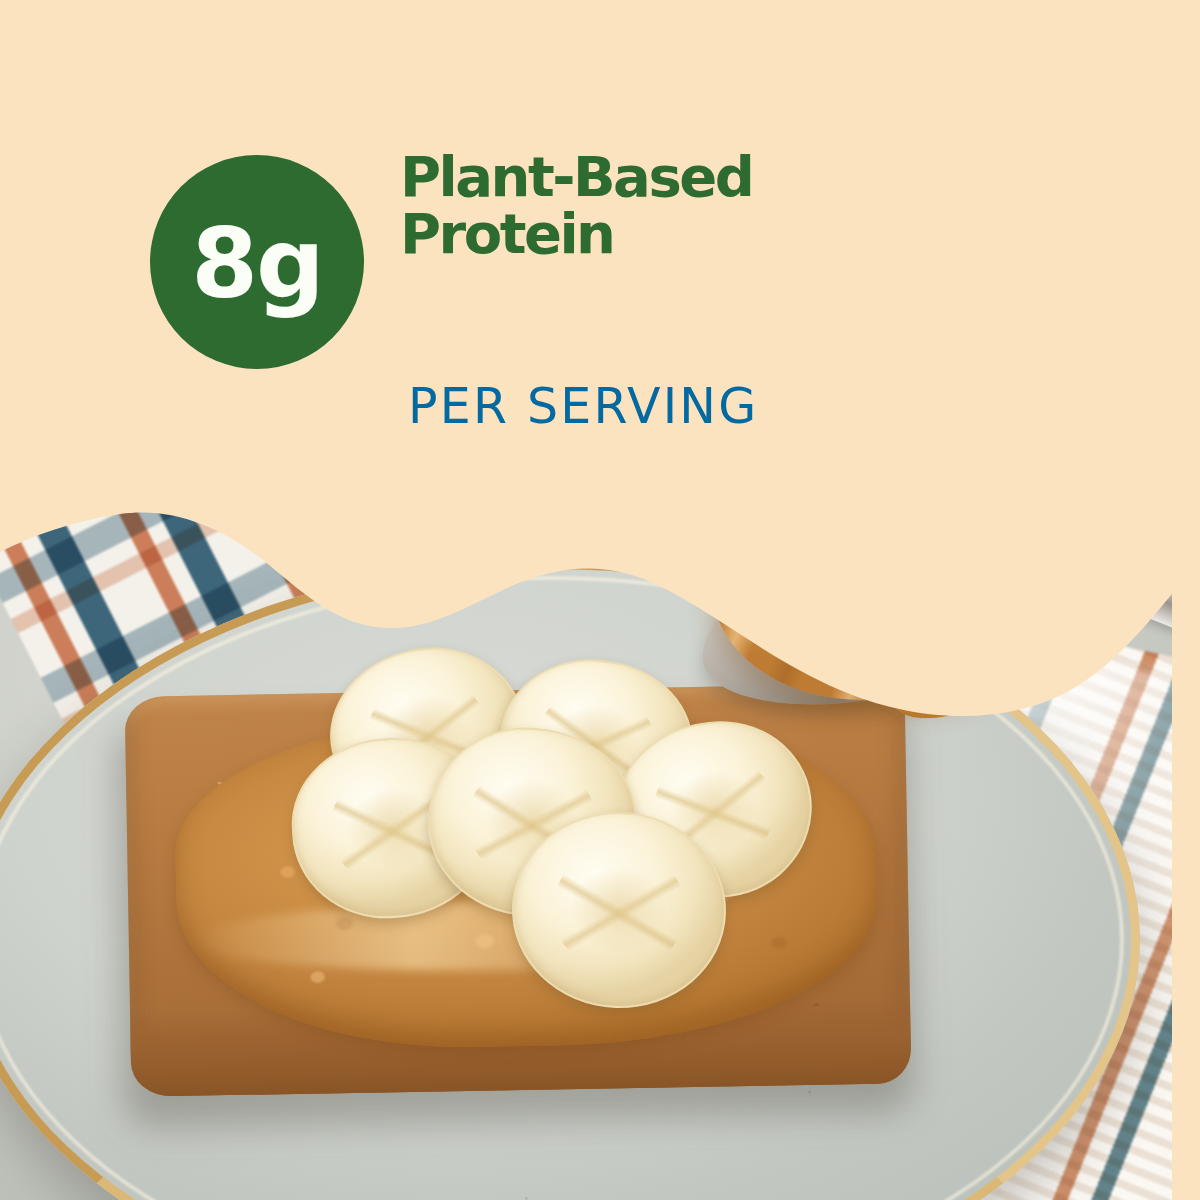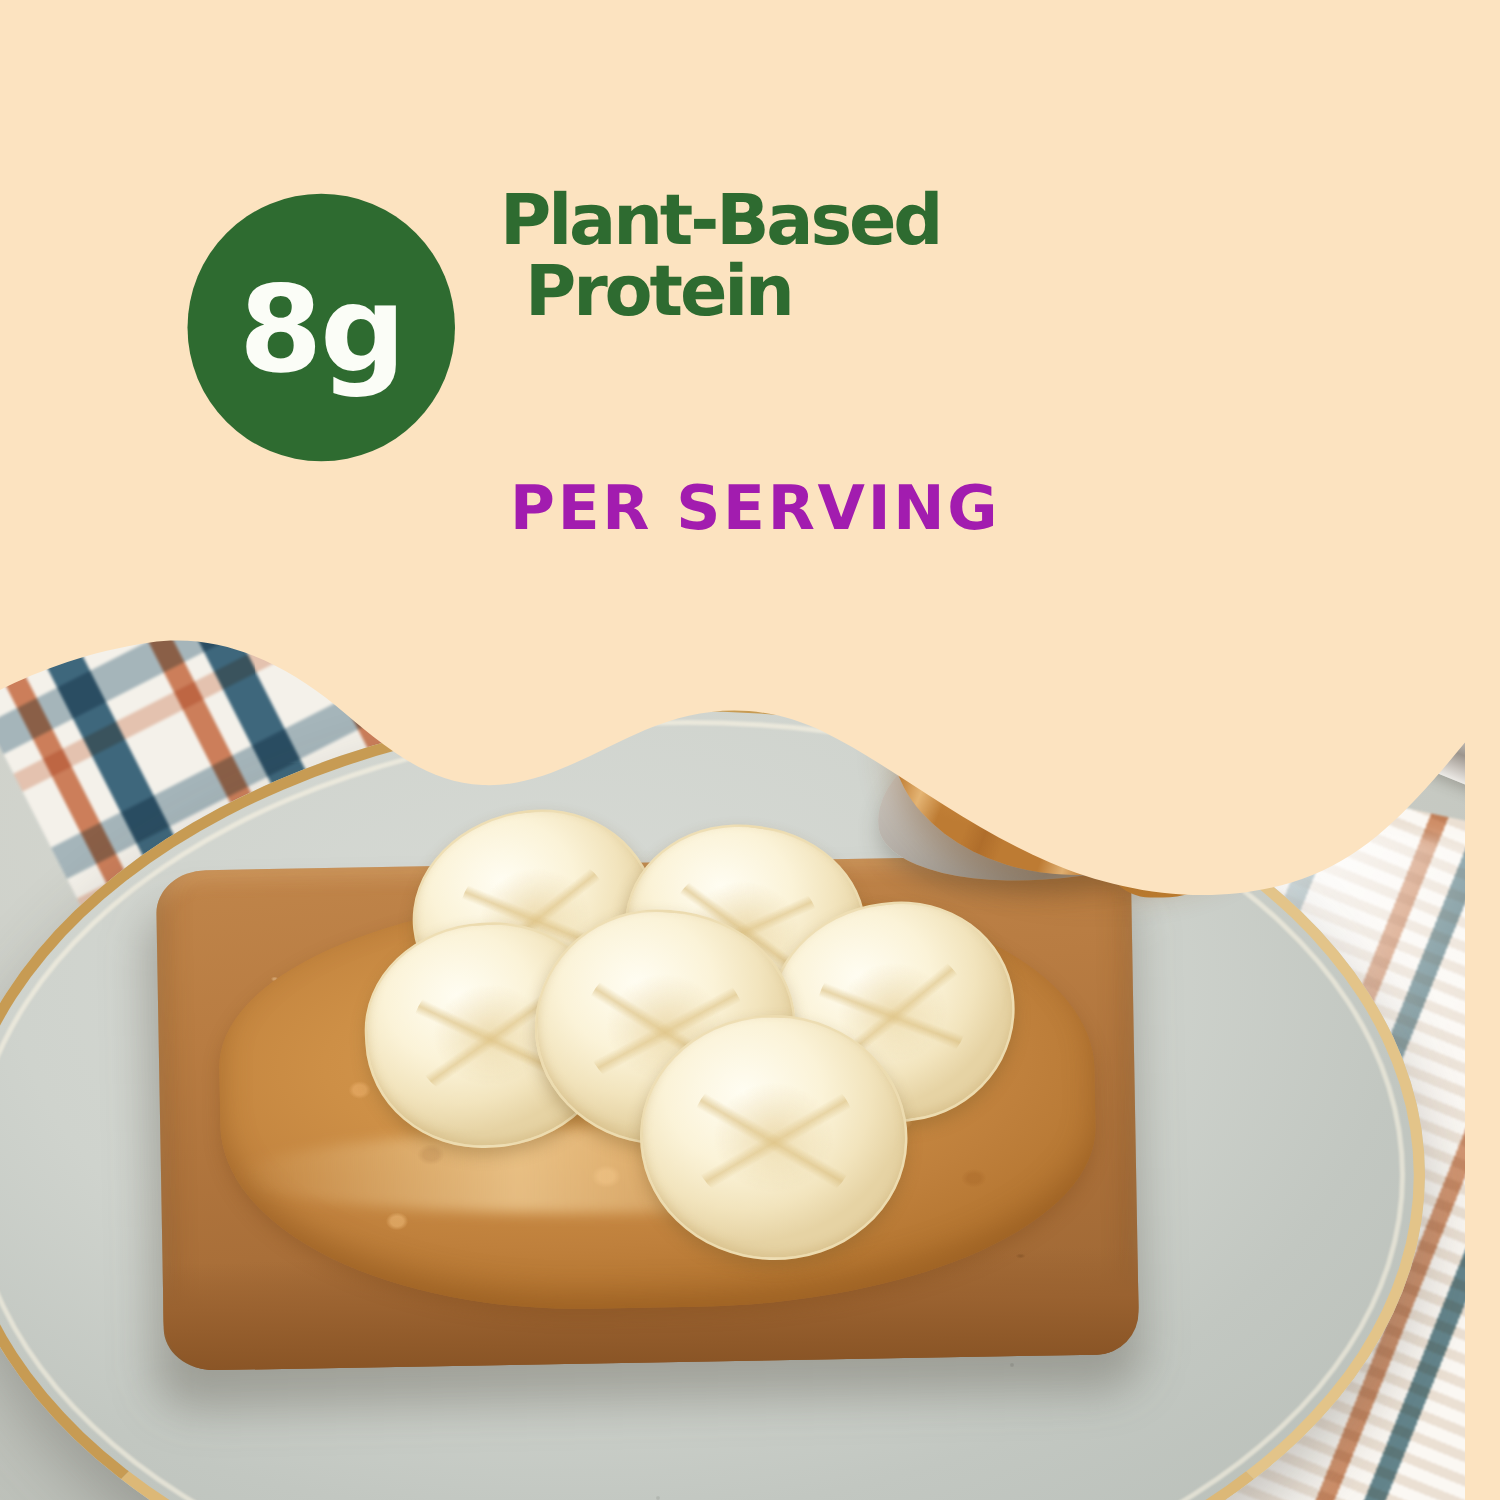--- a/index.html
+++ b/index.html
@@ -256,27 +256,27 @@
   }
 
   .headline {
     position:absolute; left:400px; top:148px; width:760px;
     color:#2E6B30;
     font-family:"DejaVu Sans", sans-serif;
     font-size:56px; font-weight:700;
     line-height:1.02;
     letter-spacing:-2.5px;
   }
-  .headline .l2 { display:block;margin-left:20px; }
+  .headline .l2 { display:block; }
 
   .subhead {
     position:absolute; left:408px; top:378px;
-    color:#a21caf;
+    color:#0369a1;
     font-family:"DejaVu Sans", sans-serif;
-    font-size:49px; font-weight:700;
+    font-size:49px; font-weight:400;
     letter-spacing:2.2px;
   }
 </style>
 </head>
 <body>
 
 <div id="stage">
 
   <div class="photo">
 

